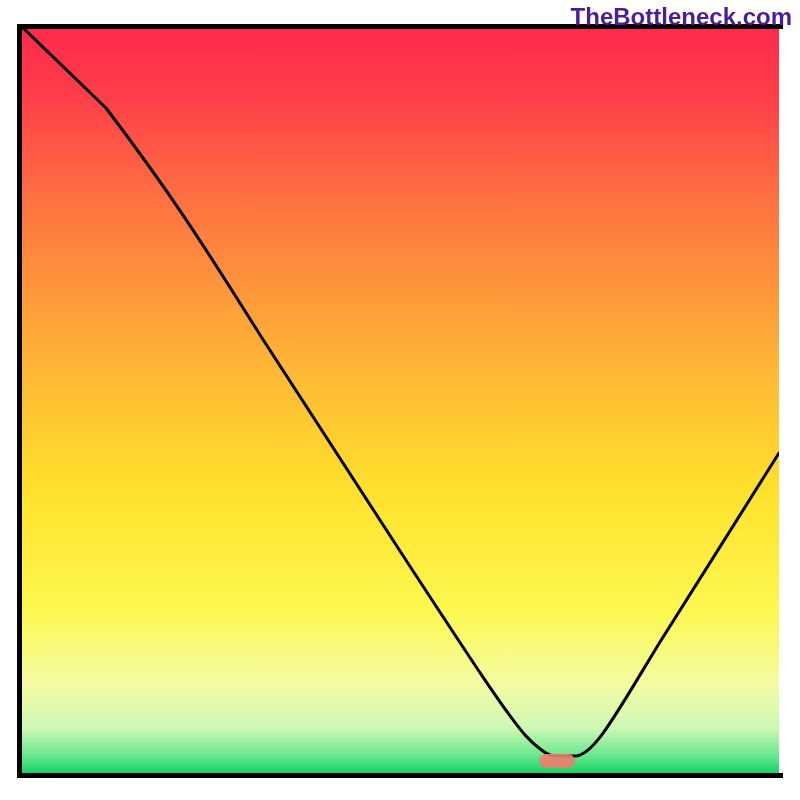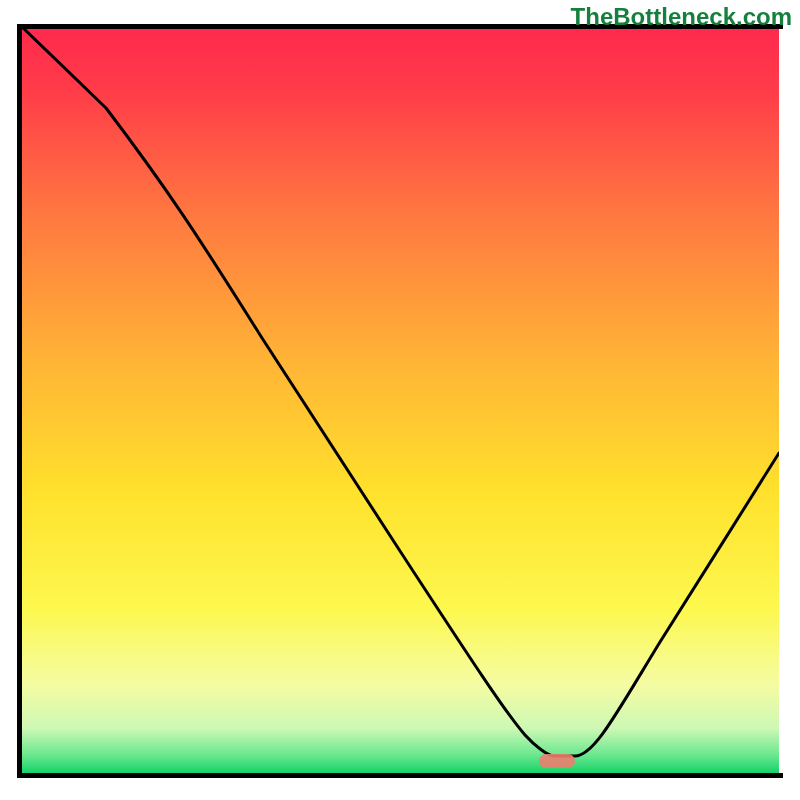--- a/index.html
+++ b/index.html
@@ -10,21 +10,21 @@
     background: #ffffff;
     overflow: hidden;
   }
   .watermark {
     position: absolute;
     top: 3px;
     right: 8px;
     font-family: Arial, Helvetica, sans-serif;
     font-size: 24px;
     font-weight: bold;
-    color: #15803d;
+    color: #4c1d95;
     z-index: 3;
   }
   .frame {
     position: absolute;
     left: 17px;
     top: 24px;
     width: 766px;
     height: 754px;
     box-sizing: border-box;
     border-left: 5px solid #000;

